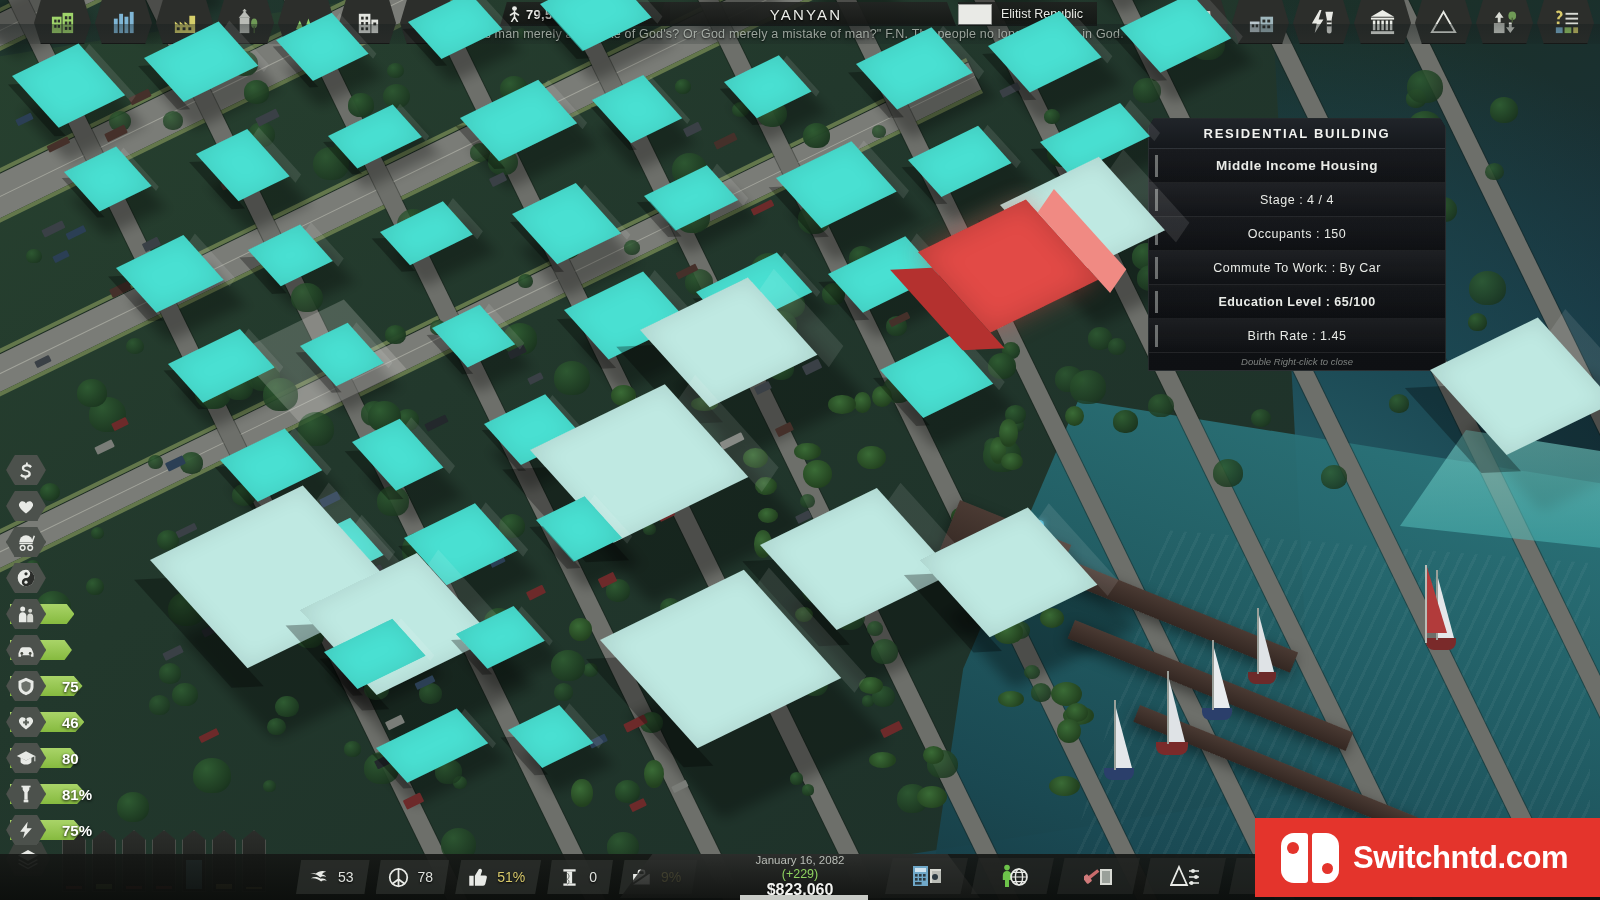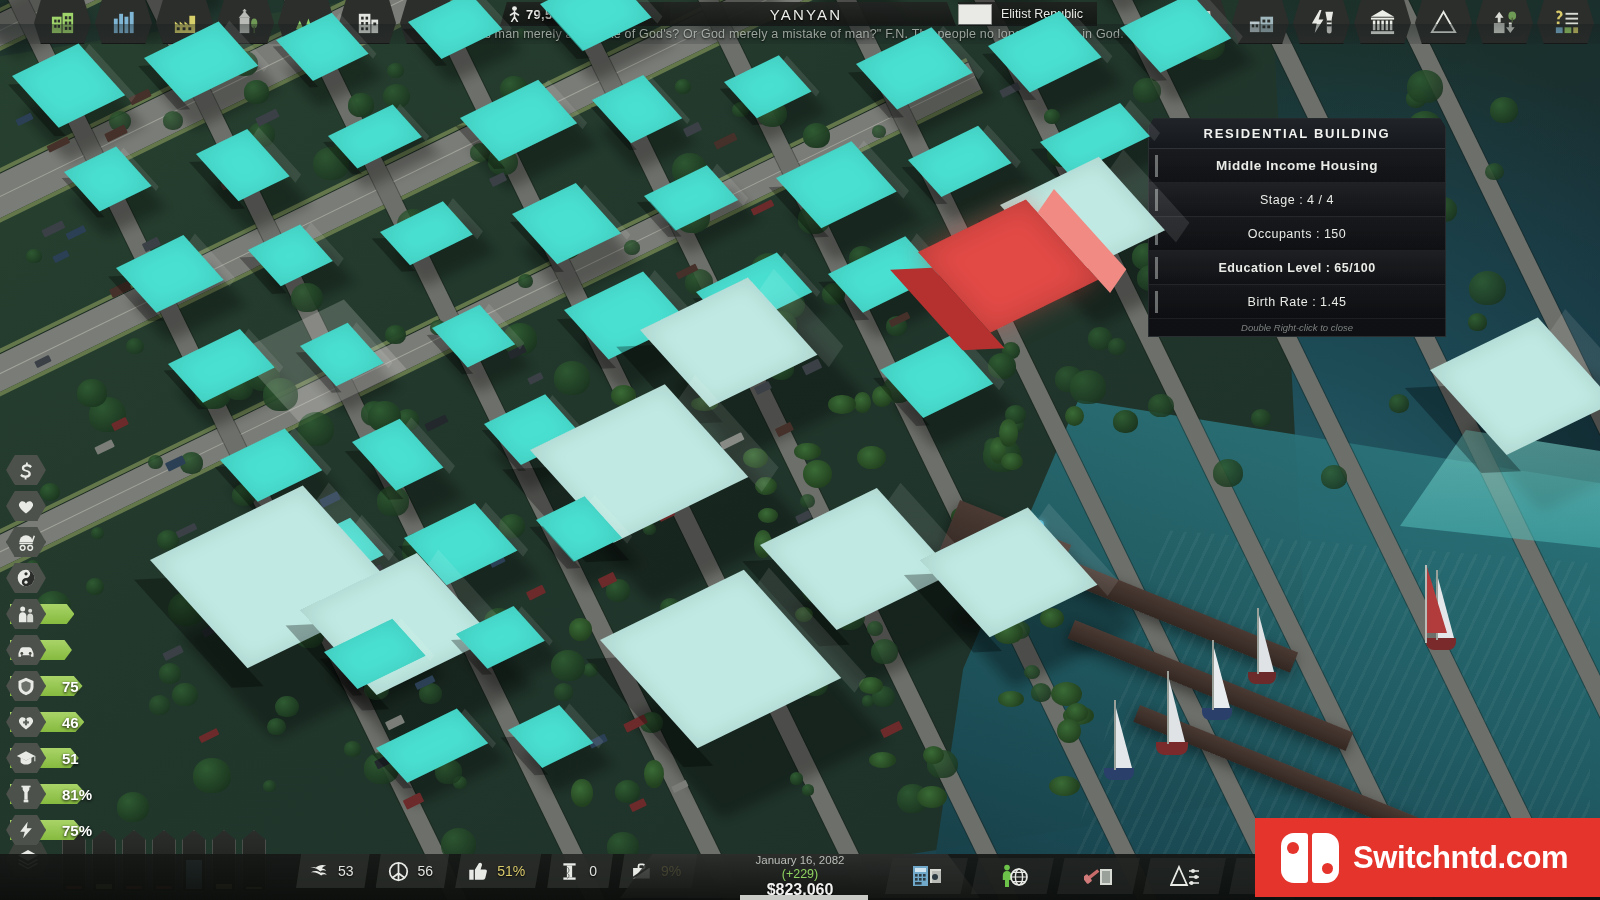--- a/index.html
+++ b/index.html
@@ -139,21 +139,21 @@
           background:linear-gradient(180deg,#2b2d2a,#1a1c1a);
           clip-path:polygon(50% 0,100% 16%,100% 100%,0 100%,0 16%);
           border:1px solid rgba(180,190,180,.25); }
   .dfill { position:absolute; left:3px; right:3px; bottom:2px; }
   .dlabel { position:absolute; left:0; right:0; bottom:-14px; text-align:center;
             color:#d8c96a; font-size:10px; font-weight:bold; text-shadow:0 1px 2px #000; }
 
   
   .bottombar { position:absolute; left:0; bottom:0; width:1600px; height:46px;
                background:linear-gradient(180deg,rgba(22,24,22,.93),rgba(12,14,12,.97)); }
-  .bstats { position:absolute; left:296px; bottom:0; height:46px; display:flex; }
+  .bstats { position:absolute; left:296px; bottom:0; height:46px; display:flex; align-items:center; }
   .bstat { display:flex; align-items:center; gap:9px; height:34px; padding:0 16px 0 12px;
            margin-right:6px; background:rgba(55,58,55,.55);
            clip-path:polygon(7% 0,100% 0,93% 100%,0 100%); }
   .bstat svg { width:21px; height:21px; }
   .bstat .v { color:#dfe2dd; font-size:14px; text-shadow:0 1px 2px #000; }
   .bstat .v.acc { color:#d8c96a; }
 
   .datebox { position:absolute; left:620px; bottom:2px; width:360px; height:44px;
              background:linear-gradient(180deg,rgba(48,50,48,.8),rgba(20,22,20,.9));
              clip-path:polygon(9% 0,91% 0,100% 100%,0 100%);
@@ -1057,20 +1057,23 @@
       <div class="ip-title">RESIDENTIAL BUILDING</div>
       <div class="ip-row head">
         <span class="txt">Middle Income Housing</span>
       </div>
       <div class="ip-row">
         <span class="txt">Stage  :  4 / 4</span>
       </div>
       <div class="ip-row">
         <span class="txt">Occupants  :  150</span>
       </div>
+      <div class="ip-row">
+        <span class="txt">Commute To Work:  :  By Car</span>
+      </div>
       <div class="ip-row strong">
         <span class="txt">Education Level  :  65/100</span>
       </div>
       <div class="ip-row">
         <span class="txt">Birth Rate  :  1.45</span>
       </div>
       <div class="ip-hint">Double Right-click to close</div>
     </div>
 
     <div class="leftrail" id="leftRail">
@@ -1163,21 +1166,21 @@
   </div>
   <div class="rail-item">
     <div class="rail-bar" style="width:68.78px"></div>
     <div class="rail-diamond">
             <svg viewBox="0 0 24 24">
               <path d="M12 4 L23 9.5 L12 15 L1 9.5Z" fill="#e8eae6"></path>
               <path d="M5.5 11.5 v5 c0 2 3 3.4 6.5 3.4 s6.5 -1.4 6.5 -3.4 v-5 L12 15Z" fill="#e8eae6"></path>
               <rect x="22" y="9.5" width="1.2" height="6.5" fill="#e8eae6"></rect>
             </svg>
           </div>
-    <span class="rail-val">51</span>
+    <span class="rail-val">80</span>
   </div>
   <div class="rail-item">
     <div class="rail-bar" style="width:76.22px"></div>
     <div class="rail-diamond">
             <svg viewBox="0 0 24 24">
               <path d="M8 3 h8 v4 l-2 3 v9 h-4 v-9 l-2 -3Z" fill="#e8eae6"></path>
               <rect x="9.2" y="19" width="5.6" height="3" fill="#e8eae6"></rect>
               <rect x="6.5" y="2" width="11" height="2" fill="#e8eae6"></rect>
             </svg>
           </div>
@@ -1239,21 +1242,21 @@
             <path d="M2 8 c5 -1 9 1 12 4 2 -2 5 -2 7 -0.5 -1 -2 -3 -3 -5 -3 1 -2 3 -3 5 -3 -4 -2 -9 -1 -12 2 -2 -0.5 -5 -0.5 -7 0.5Z" fill="#e8eae6"></path>
             <path d="M3 13 c5 -1 9 1 12 3.5 2 -1.6 4.5 -1.8 6.5 -0.6 -1.5 -2.6 -4.5 -3.4 -7 -2.4 -3 -2.6 -7.5 -3 -11.5 -0.5Z" fill="#e8eae6"></path>
           </svg>
     <span class="v ">53</span>
   </div>
   <div class="bstat">
     <svg viewBox="0 0 24 24">
             <circle cx="12" cy="12" r="10" fill="none" stroke="#e8eae6" stroke-width="2"></circle>
             <path d="M12 2 V22 M12 14 L4.7 19.5 M12 14 L19.3 19.5" stroke="#e8eae6" stroke-width="2" fill="none"></path>
           </svg>
-    <span class="v ">56</span>
+    <span class="v ">78</span>
   </div>
   <div class="bstat">
     <svg viewBox="0 0 24 24">
             <path d="M9 10 L13.5 2.6 a2.2 2.2 0 0 1 3.6 2.2 L15.5 9.6 h5.2 a2 2 0 0 1 2 2.4 l-1.8 7.4 a2.6 2.6 0 0 1 -2.6 2 H9Z" fill="#e8eae6"></path>
             <rect x="2.6" y="10" width="5" height="11.4" fill="#e8eae6"></rect>
           </svg>
     <span class="v acc">51%</span>
   </div>
   <div class="bstat">
     <svg viewBox="0 0 24 24">

